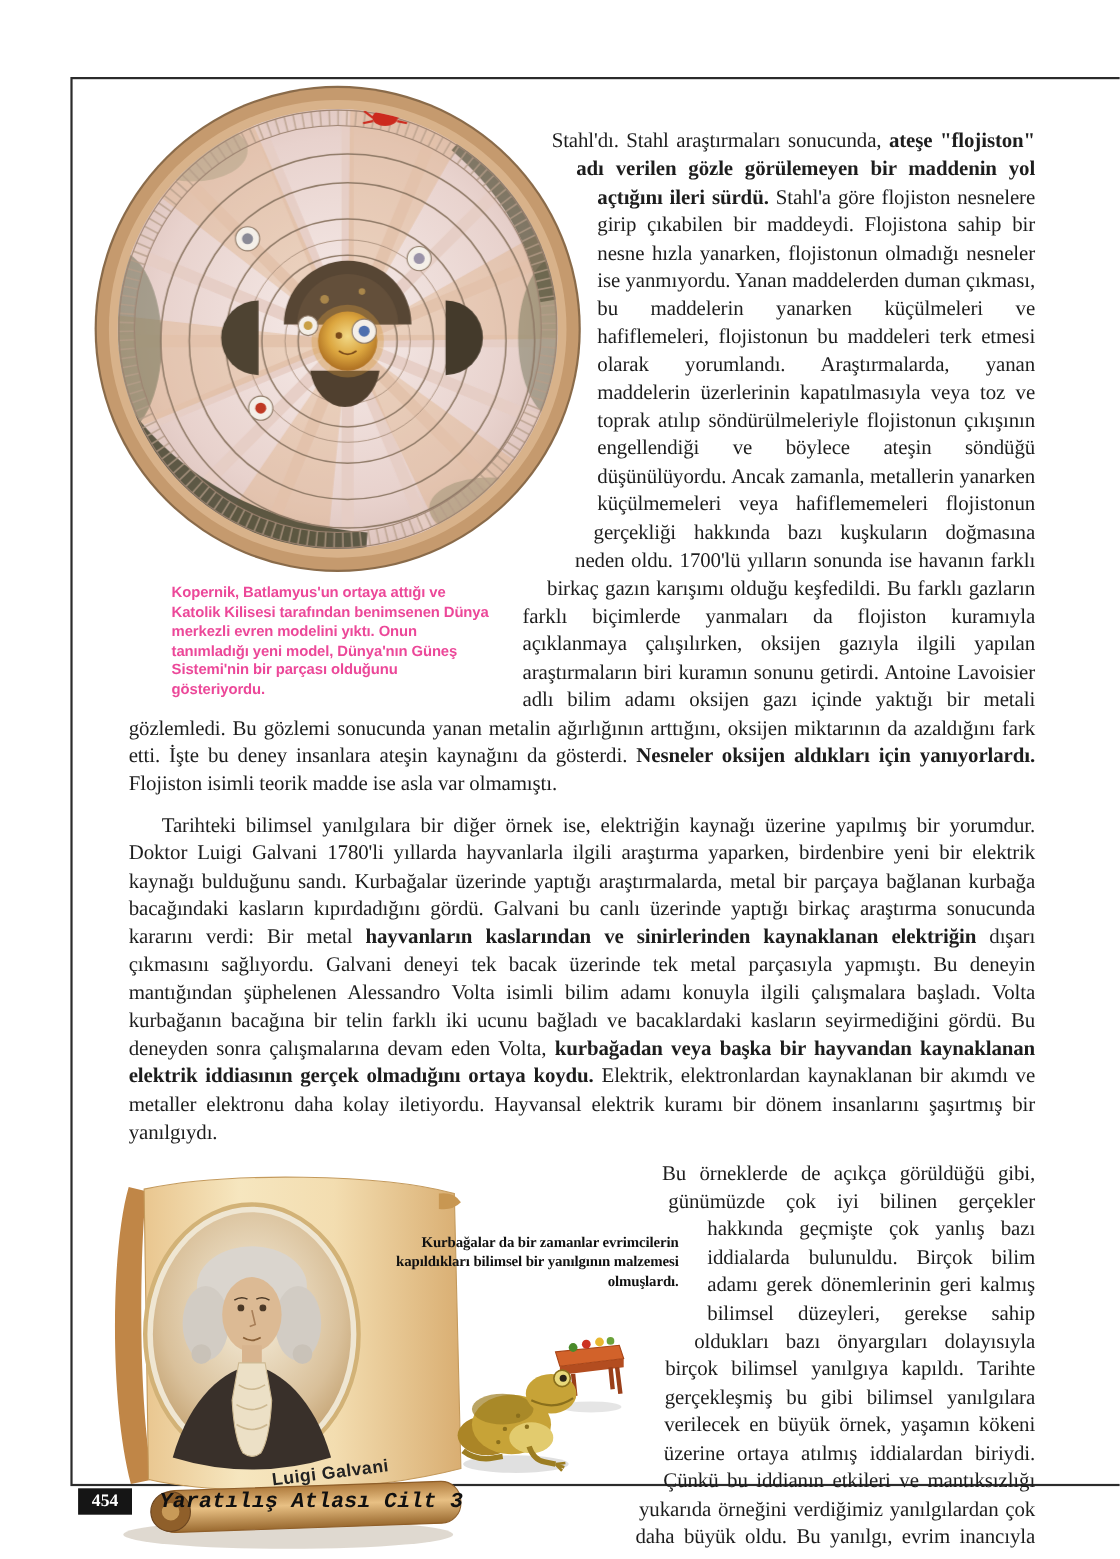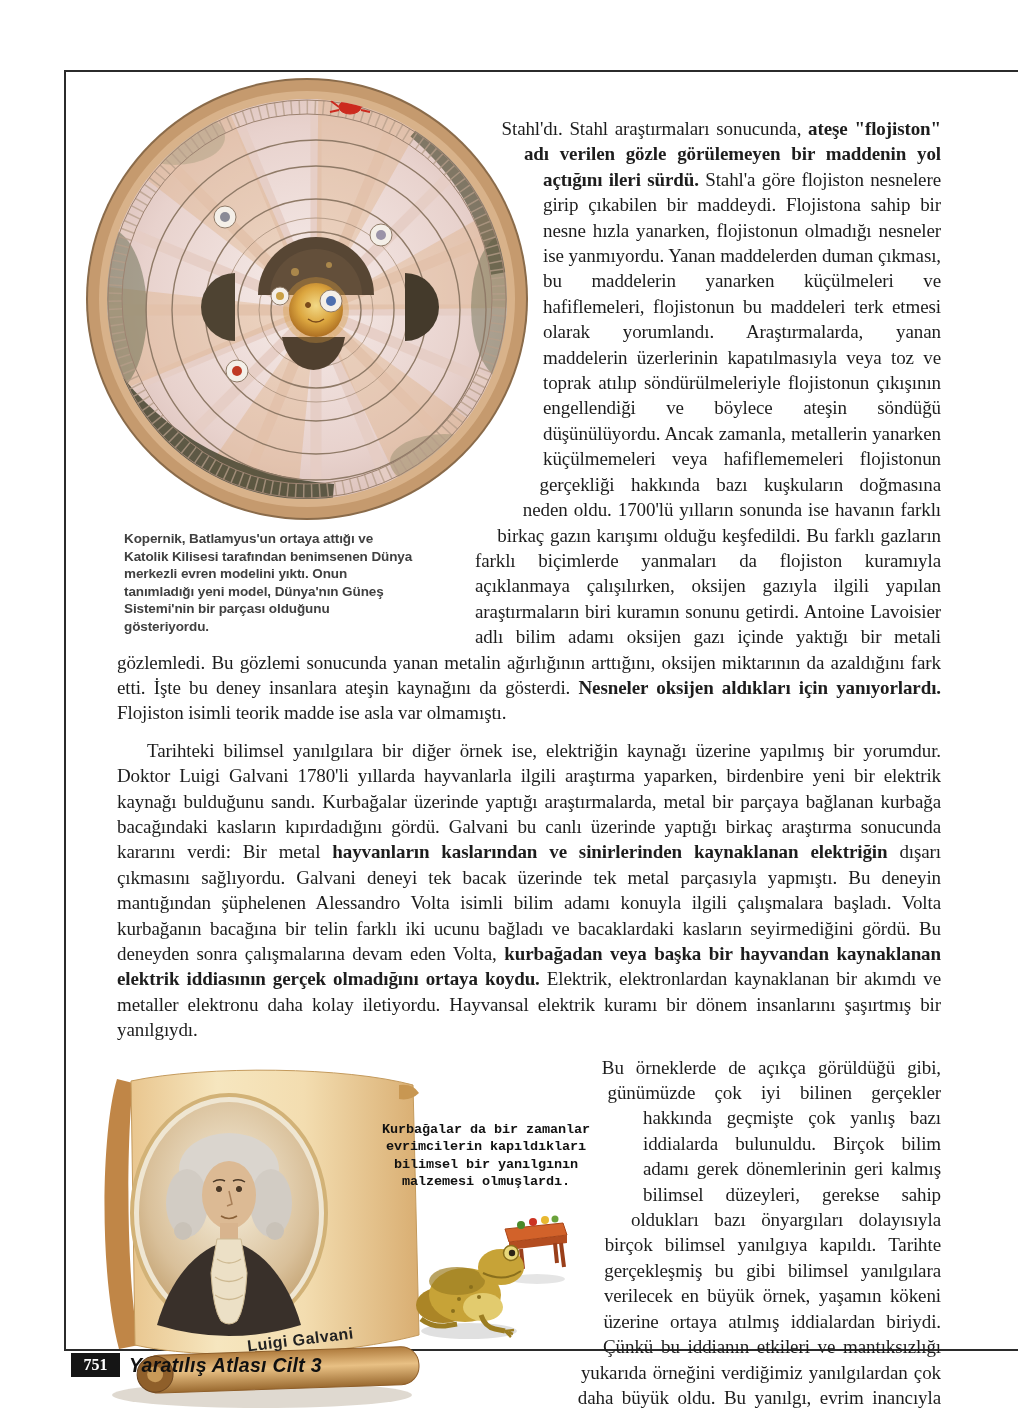--- a/index.html
+++ b/index.html
@@ -11,43 +11,43 @@
   .content p{margin:12px;}
   .para2{text-indent:30px;margin-top:4px;}
   .para3{margin-top:6px;}
   b{font-weight:bold;}
 
   
   .float-map{float:left;width:444px;height:560px;margin:-27px 14px 0 -20px;position:relative;
      shape-outside:polygon(0px 0px,222px 0px,340px 18px,390px 55px,425px 100px,444px 160px,444px 222px,
        440px 285px,428px 345px,395px 395px,340px 432px,250px 448px,352px 455px,352px 560px,0px 560px);
      shape-margin:18px;}
-  .map-caption{position:absolute;left:39px;top:453px;width:292px;text-align:left;
+  .map-caption{position:absolute;left:71px;top:453px;width:292px;text-align:left;
      font-family:"Liberation Sans","DejaVu Sans",sans-serif;font-weight:bold;
-     font-size:13.5px;line-height:17.6px;color:#404040;}
+     font-size:13.5px;line-height:17.6px;color:#ec4899;}
 
   
   .float-galvani{float:left;width:540px;height:352px;margin:2px 16px 0 -18px;position:relative;
      shape-outside:polygon(0px 0px,484px 0px,486px 60px,530px 68px,532px 138px,500px 148px,
        488px 160px,486px 283px,465px 295px,458px 352px,0px 352px);
      shape-margin:12px;}
-  .galvani-caption{position:absolute;left:268px;top:64px;width:262px;text-align:center;
-     font-family:Liberation Mono, monospace;font-weight:bold;
+  .galvani-caption{position:absolute;left:268px;top:64px;width:262px;text-align:right;
+     font-family:Liberation Serif, serif;font-weight:bold;
      font-size:13.5px;line-height:17.6px;color:#111;}
   .galvani-label{position:absolute;left:160px;top:270px;transform:rotate(-7deg);
      font-family:"Liberation Sans","DejaVu Sans",sans-serif;font-weight:bold;
      font-size:16px;letter-spacing:.5px;color:#222;}
   .scroll-svg{position:absolute;left:0;top:6px;}
   .frog-svg{position:absolute;left:322px;top:150px;}
 
   .footer{position:absolute;left:71px;top:1353px;display:flex;align-items:center;gap:9px;}
   .page-badge{width:49px;height:24px;background:#151515;color:#fff;display:flex;align-items:center;
      justify-content:center;font-family:"Liberation Serif",serif;font-weight:bold;font-size:16px;}
-  .book-title{font-family:Liberation Sans, sans-serif;font-weight:bold;font-style:italic;
-     font-size:19.5px;color:#101010;letter-spacing:.3px;}
+  .book-title{font-family:Liberation Mono, monospace;font-weight:bold;font-style:italic;
+     font-size:19.5px;color:#101010;letter-spacing:.3px;margin-left:16px;}
 </style>
 </head>
 <body>
 
 <div class="page">
   <div class="frame"></div>
 
   <div class="content">
 
     <div class="float-map">
@@ -242,16 +242,16 @@
         </g>
       </svg>
       <div class="galvani-caption">Kurbağalar da bir zamanlar evrimcilerin kapıldıkları bilimsel bir yanılgının malzemesi olmuşlardı.</div>
       <div class="galvani-label">Luigi Galvani</div>
     </div>
 
     <p class="para3"><span>Bu örneklerde de açıkça görüldüğü gibi, günümüzde çok iyi bilinen gerçekler hakkında geçmişte çok yanlış bazı iddialarda bulunuldu. Birçok bilim adamı gerek dönemlerinin geri kalmış bilimsel düzeyleri, gerekse sahip oldukları bazı önyargıları dolayısıyla birçok bilimsel yanılgıya kapıldı. Tarihte gerçekleşmiş bu gibi bilimsel yanılgılara verilecek en büyük örnek, yaşamın kökeni üzerine ortaya atılmış iddialardan biriydi. Çünkü bu iddianın etkileri ve mantıksızlığı yukarıda örneğini verdiğimiz yanılgılardan çok daha büyük oldu. Bu yanılgı, evrim inancıyla ma-</span></p>
   </div>
 
   <div class="footer">
-    <div class="page-badge">751</div>
+    <div class="page-badge">454</div>
     <div class="book-title">Yaratılış Atlası Cilt 3</div>
   </div>
 </div>
 
 </body></html>

